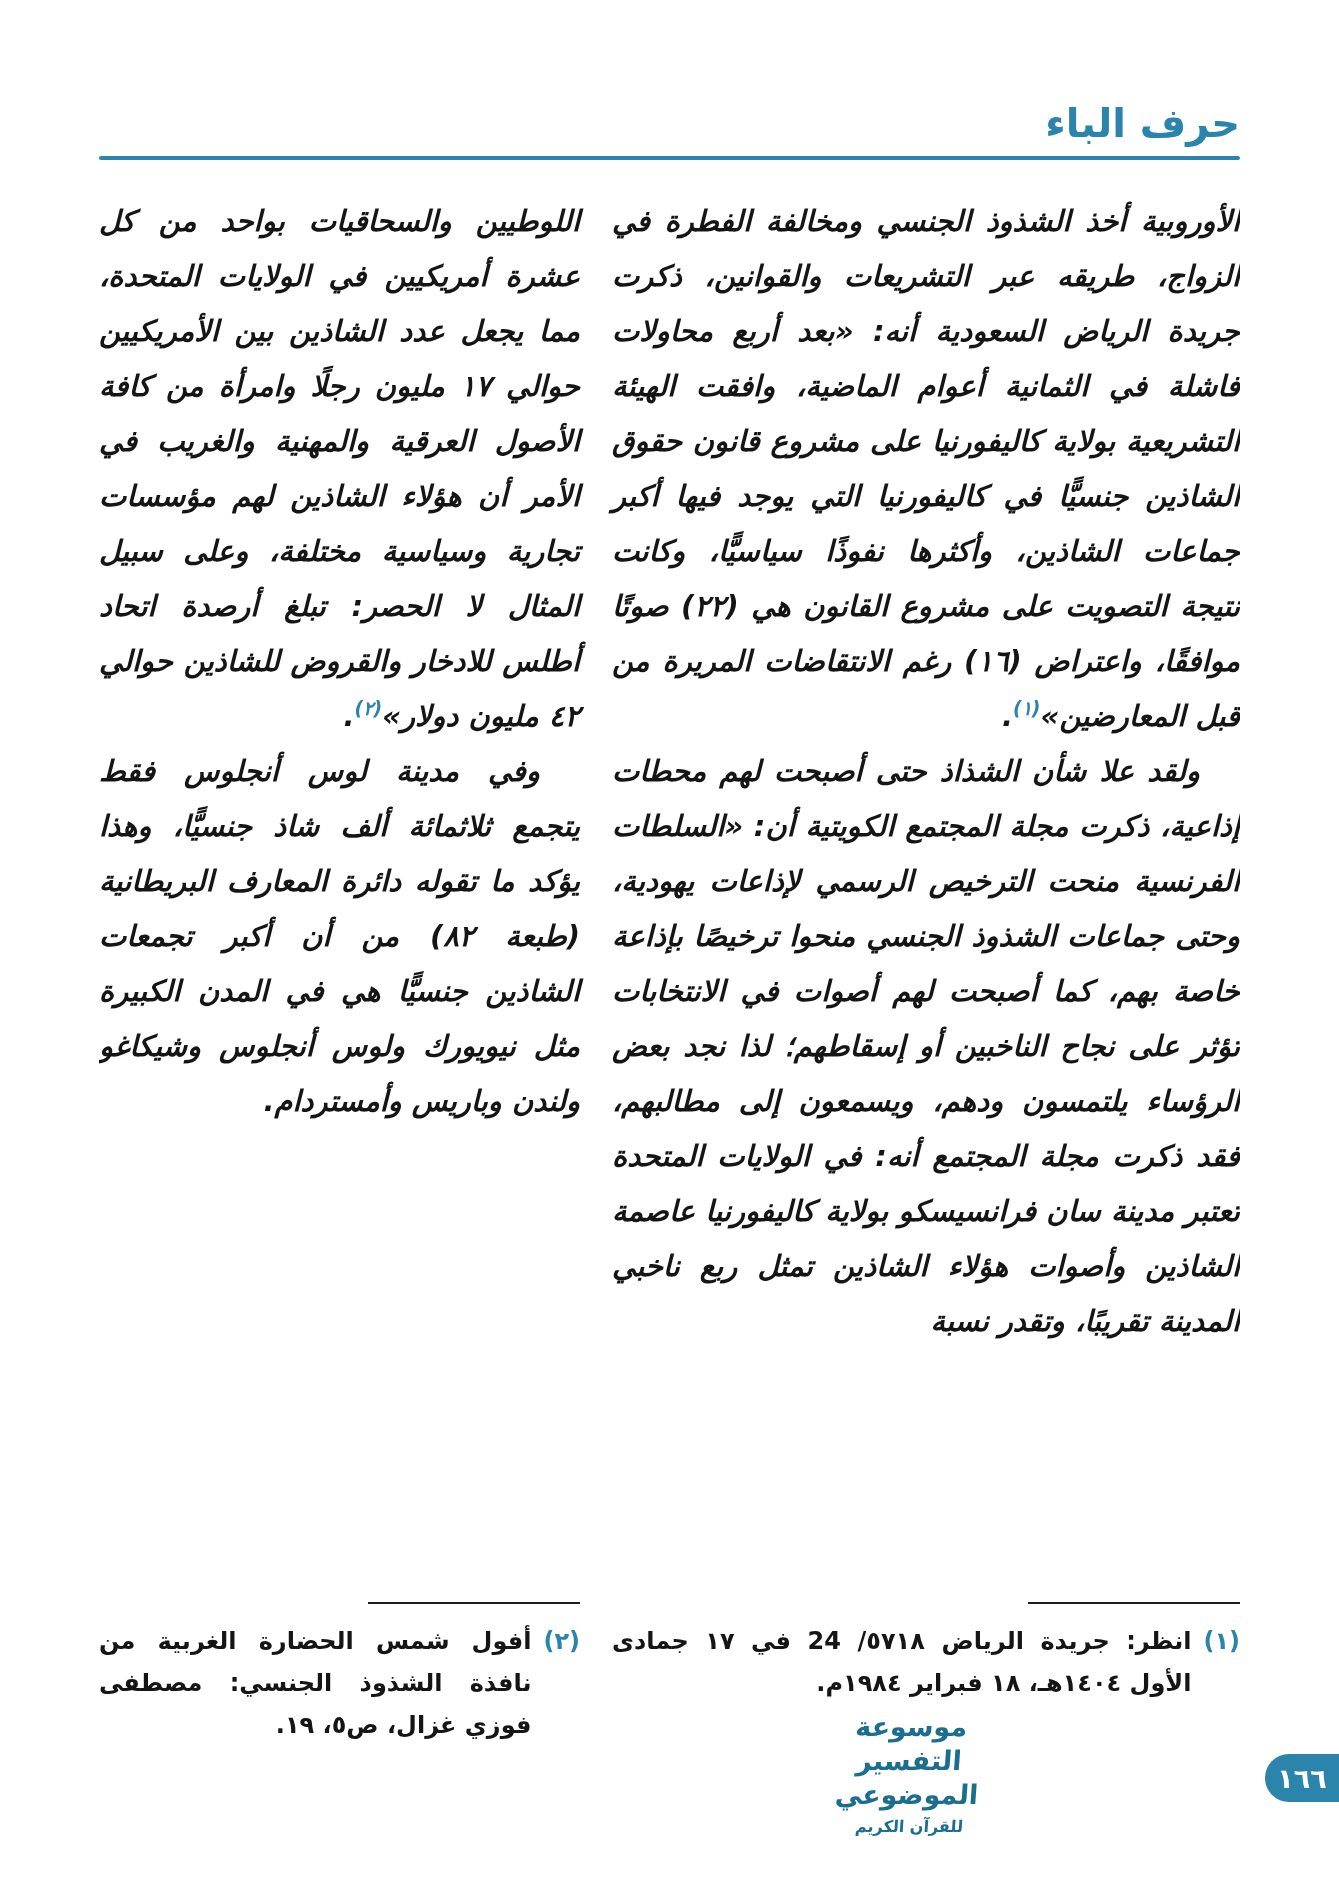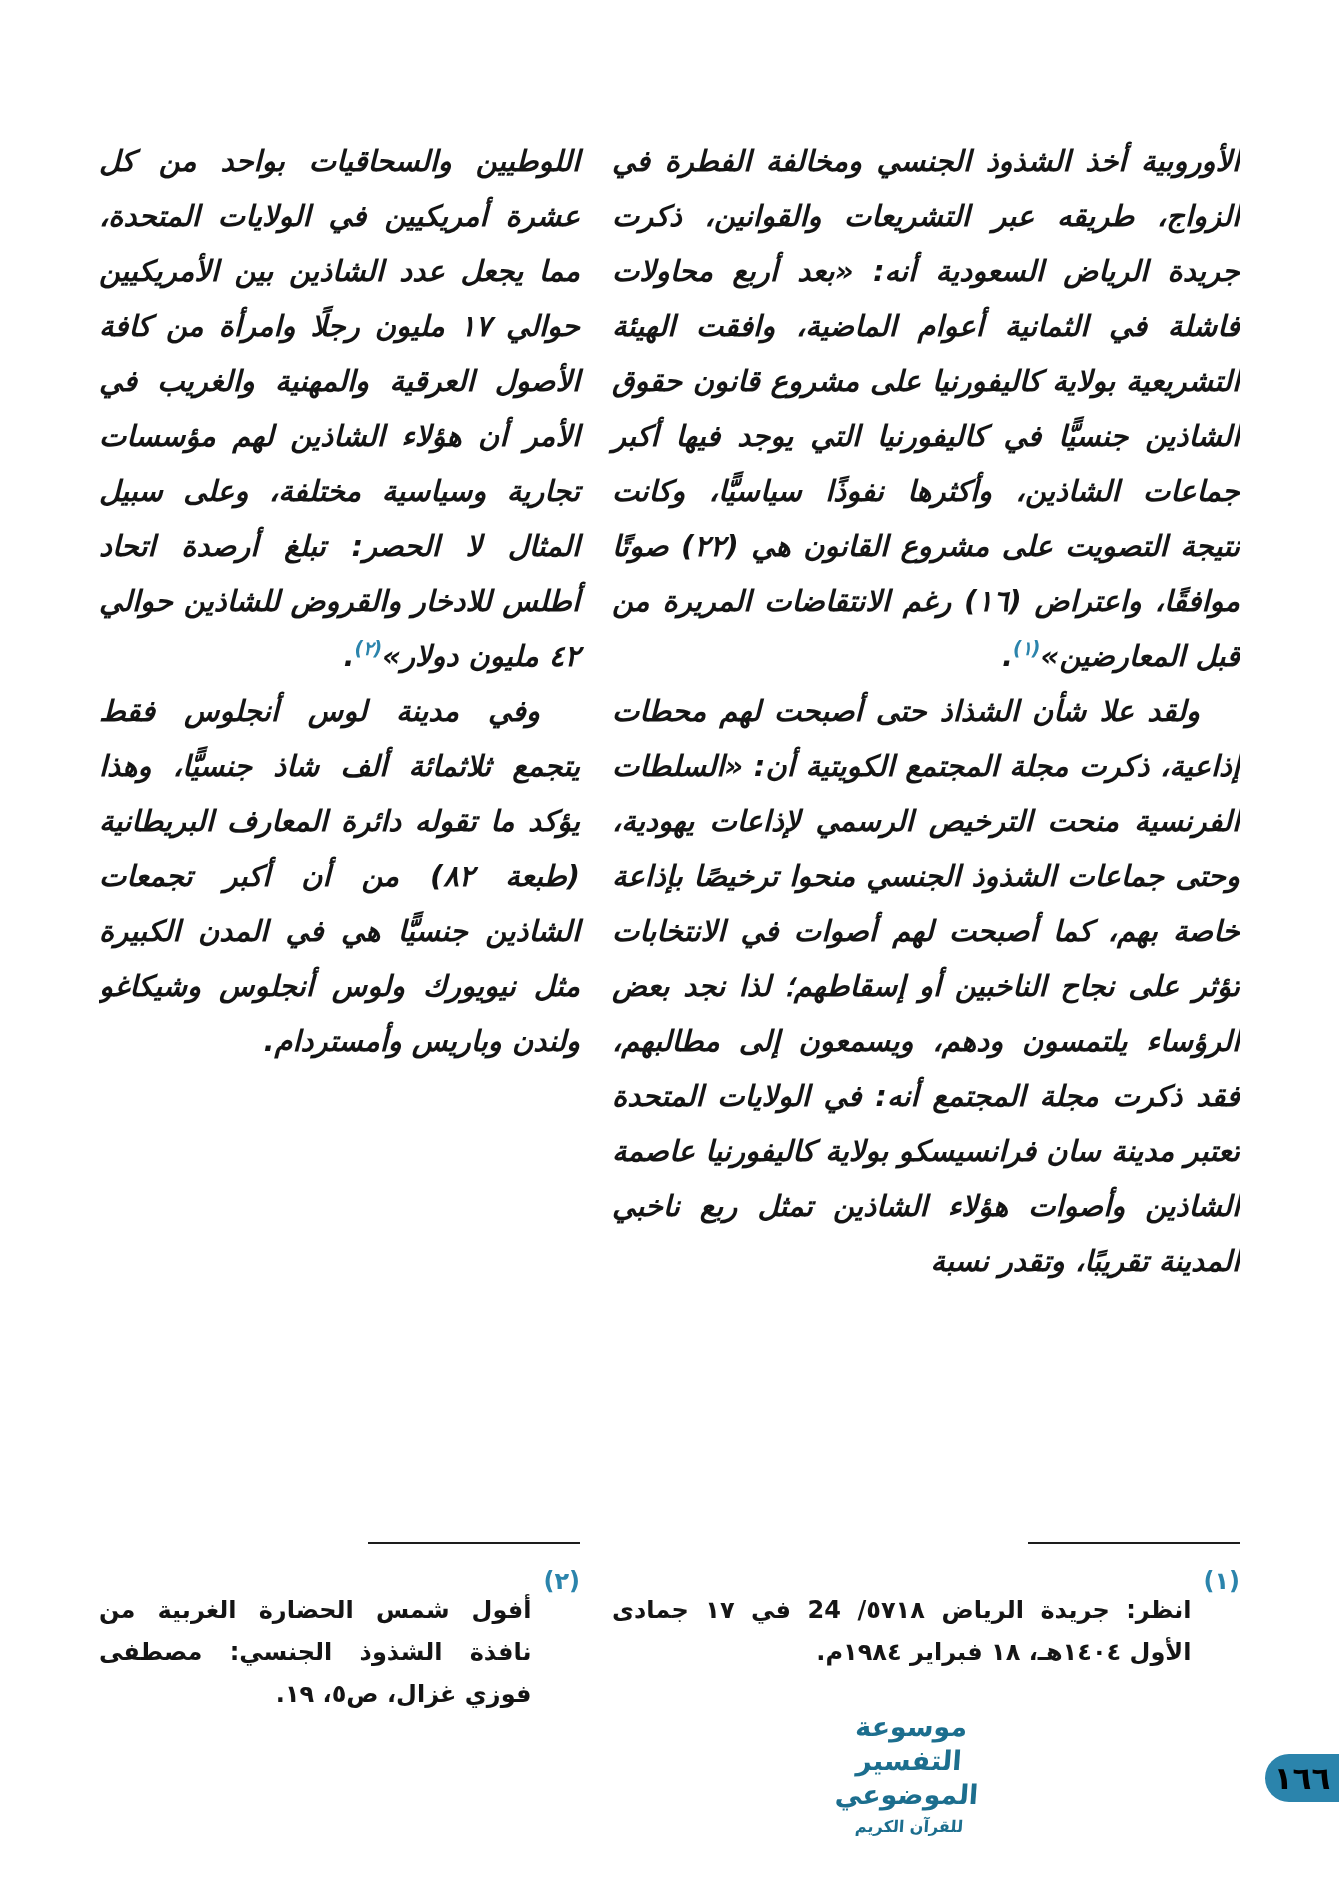--- a/index.html
+++ b/index.html
@@ -35,40 +35,44 @@
     line-height:0;
   }
   
   .footnotes{display:flex;gap:32px;margin-top:18px;}
   .footnote-col{flex:none;}
   .footnote-col.right{width:628px;}
   .footnote-col.left{width:481px;}
   .fn-sep{width:212px;height:2px;background:#1d1d1d;margin-bottom:16px;}
   .fn-row{display:flex;font-size:24px;line-height:42px;font-weight:700;color:var(--text);}
   .fn-num{color:var(--accent);flex:none;margin-left:12px;}
-  .fn-text{text-align:justify;margin-top:29px;}
+  .fn-text{text-align:justify;}
   
   .page-badge{
     position:absolute;right:0;bottom:88px;width:74px;height:48px;
-    background:var(--accent);border-radius:26px 0 0 26px;color:#000000;
+    background:var(--accent);border-radius:26px 0 0 26px;color:#ffffff;
     display:flex;align-items:center;justify-content:center;
-    font-size:31px;font-weight:bold;
+    font-size:27px;font-weight:bold;
   }
   .publisher-logo{
     position:absolute;right:330px;bottom:52px;width:200px;text-align:center;
     color:var(--logo);
   }
   .logo-line1{font-size:27px;font-weight:bold;line-height:34px;transform:skewX(-4deg);}
   .logo-line2{font-size:16px;font-weight:bold;line-height:22px;margin-top:4px;transform:skewX(-4deg);}
 </style>
 </head>
 <body>
 
 <div class="page">
 
+  <div class="header">
+    <div class="header-title">حرف الباء</div>
+    <div class="header-rule"></div>
+  </div>
 
   <div class="columns">
 
     <div class="col col-right">
       <p class="para"><span>الأوروبية أخذ الشذوذ الجنسي ومخالفة الفطرة في الزواج، طريقه عبر التشريعات والقوانين، ذكرت جريدة الرياض السعودية أنه: «بعد أربع محاولات فاشلة في الثمانية أعوام الماضية، وافقت الهيئة التشريعية بولاية كاليفورنيا على مشروع قانون حقوق الشاذين جنسيًّا في كاليفورنيا التي يوجد فيها أكبر جماعات الشاذين، وأكثرها نفوذًا سياسيًّا، وكانت نتيجة التصويت على مشروع القانون هي (٢٢) صوتًا موافقًا، واعتراض (١٦) رغم الانتقاضات المريرة من قبل المعارضين»</span><sup class="fn-ref">(١)</sup><span>.</span></p>
       <p class="para indent"><span>ولقد علا شأن الشذاذ حتى أصبحت لهم محطات إذاعية، ذكرت مجلة المجتمع الكويتية أن: «السلطات الفرنسية منحت الترخيص الرسمي لإذاعات يهودية، وحتى جماعات الشذوذ الجنسي منحوا ترخيصًا بإذاعة خاصة بهم، كما أصبحت لهم أصوات في الانتخابات تؤثر على نجاح الناخبين أو إسقاطهم؛ لذا نجد بعض الرؤساء يلتمسون ودهم، ويسمعون إلى مطالبهم، فقد ذكرت مجلة المجتمع أنه: في الولايات المتحدة تعتبر مدينة سان فرانسيسكو بولاية كاليفورنيا عاصمة الشاذين وأصوات هؤلاء الشاذين تمثل ربع ناخبي المدينة تقريبًا، وتقدر نسبة</span></p>
     </div>
 
     <div class="col col-left">
       <p class="para"><span>اللوطيين والسحاقيات بواحد من كل عشرة أمريكيين في الولايات المتحدة، مما يجعل عدد الشاذين بين الأمريكيين حوالي ١٧ مليون رجلًا وامرأة من كافة الأصول العرقية والمهنية والغريب في الأمر أن هؤلاء الشاذين لهم مؤسسات تجارية وسياسية مختلفة، وعلى سبيل المثال لا الحصر: تبلغ أرصدة اتحاد أطلس للادخار والقروض للشاذين حوالي ٤٢ مليون دولار»</span><sup class="fn-ref">(٢)</sup><span>.</span></p>

